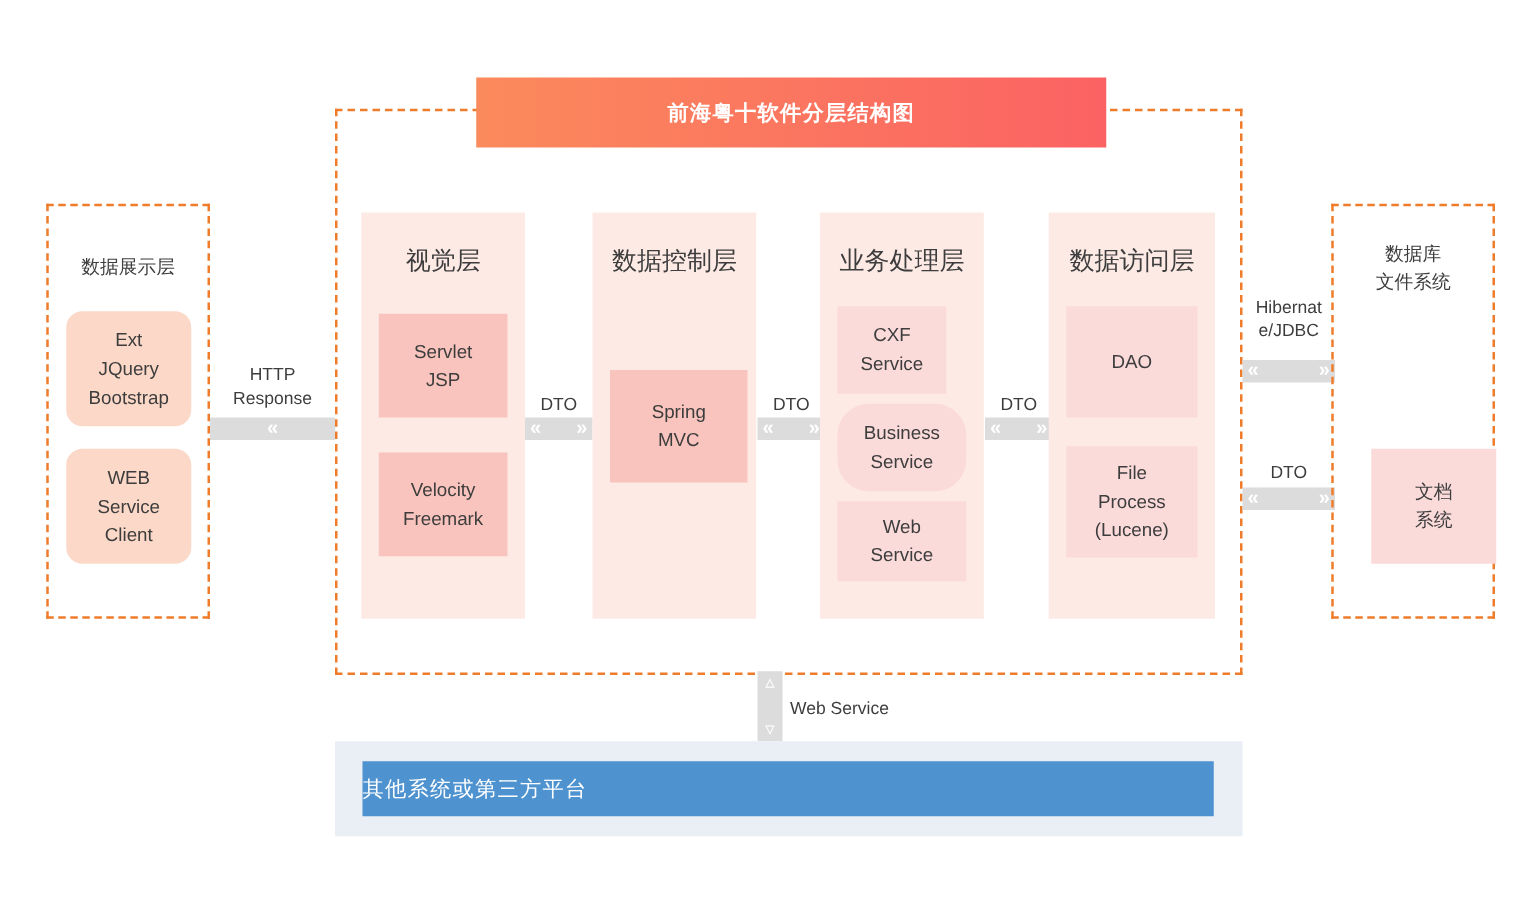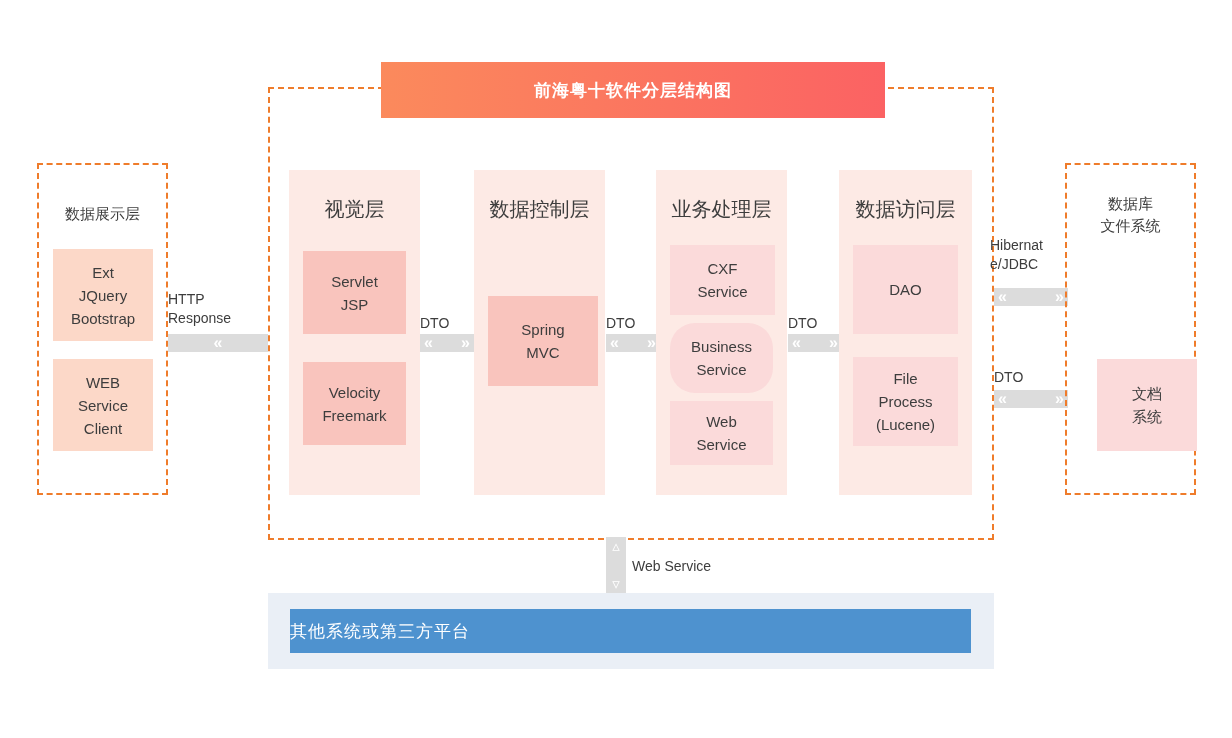--- a/index.html
+++ b/index.html
@@ -61,20 +61,21 @@
   
   .peach-box {
     background: #fcd8c8;
     display: flex;
     align-items: center;
     justify-content: center;
     text-align: center;
     font-size: 15px;
     line-height: 23px;
     color: #3d3d3d;
+    border-radius: 13px;
   }
   .pink-box {
     background: #fbdada;
     display: flex;
     align-items: center;
     justify-content: center;
     text-align: center;
     font-size: 15px;
     line-height: 23px;
     color: #3d3d3d;
@@ -118,20 +119,21 @@
     font-size: 16px;
     line-height: 14px;
     font-weight: bold;
     user-select: none;
   }
   .conn-label {
     position: absolute;
     font-size: 14px;
     line-height: 19px;
     color: #3d3d3d;
+    text-align: center;
   }
 
   
   .conn-v {
     position: absolute;
     width: 20px;
     background: #dcdcdc;
     display: flex;
     flex-direction: column;
     align-items: center;
@@ -212,21 +214,21 @@
 
   <div class="conn-label" style="left:606px; top:314px; width:54px;">DTO</div>
   <div class="conn-h" style="left:606px; top:334px; width:54px;">
     <span class="chev">«</span>
     <span class="chev">»</span>
   </div>
 
   <div class="node layer-col" style="left:656px; top:170px; width:131px; height:325px;">
     <div class="layer-title">业务处理层</div>
   </div>
-  <div class="node pink-box" style="left:670px; top:245px; width:105px; height:70px; white-space:pre-line;">CXF
+  <div class="node pink-box" style="left:670px; top:245px; width:87px; height:70px; white-space:pre-line;">CXF
 Service</div>
   <div class="node pink-box" style="left:670px; top:323px; width:103px; height:70px; white-space:pre-line;border-radius:25px;">Business
 Service</div>
   <div class="node pink-box" style="left:670px; top:401px; width:103px; height:64px; white-space:pre-line;">Web
 Service</div>
 
   <div class="conn-label" style="left:788px; top:314px; width:54px;">DTO</div>
   <div class="conn-h" style="left:788px; top:334px; width:54px;">
     <span class="chev">«</span>
     <span class="chev">»</span>

